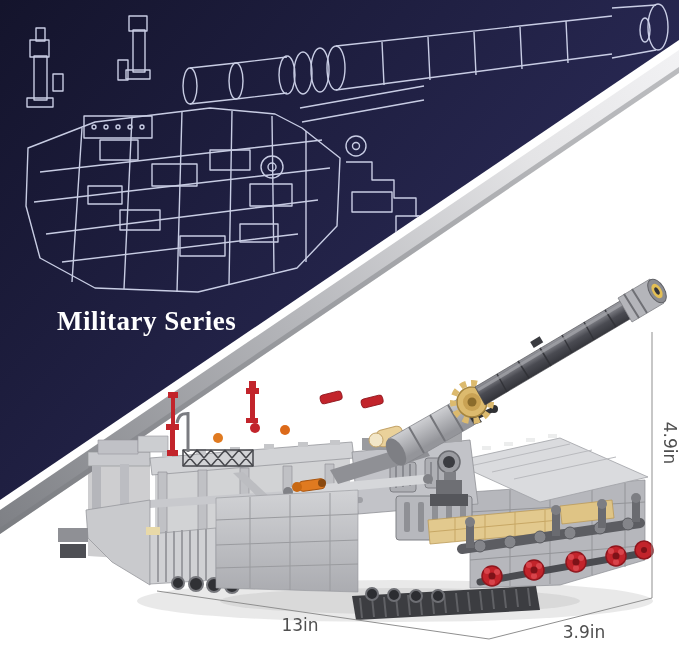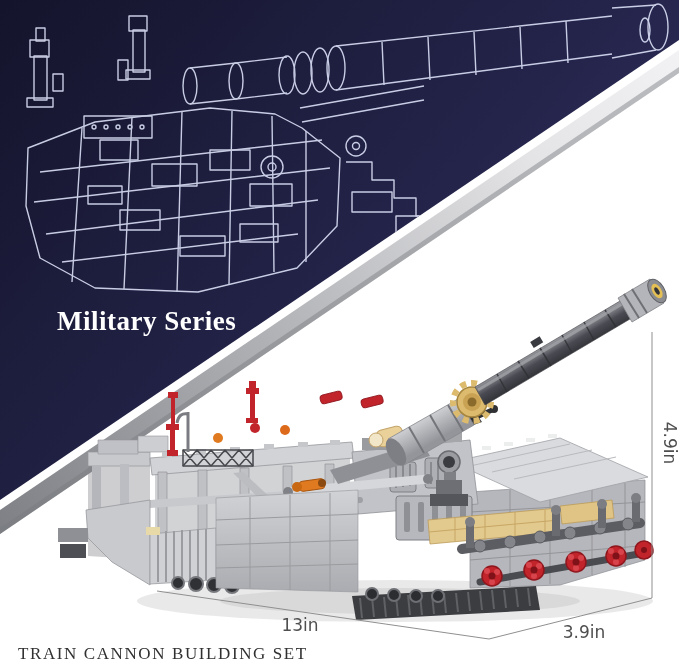--- a/index.html
+++ b/index.html
@@ -307,15 +307,14 @@
 
   <g>
     <path d="M157,591 L489,639 L652,598 L652,332" stroke="var(--dim-line)" stroke-width="1" fill="none"></path>
     <text class="dim-text" x="300" y="631" text-anchor="middle">13in</text>
     <text class="dim-text" x="584" y="638" text-anchor="middle">3.9in</text>
     <text class="dim-text" x="664" y="443" text-anchor="middle" transform="rotate(90 664 443)">4.9in</text>
   </g>
 </svg>
 
 <div class="series-label">Military Series</div>
-<div class="product-title">TRAIN CANNON BUILDING SET</div>
 
 </div>
 
 </body></html>

